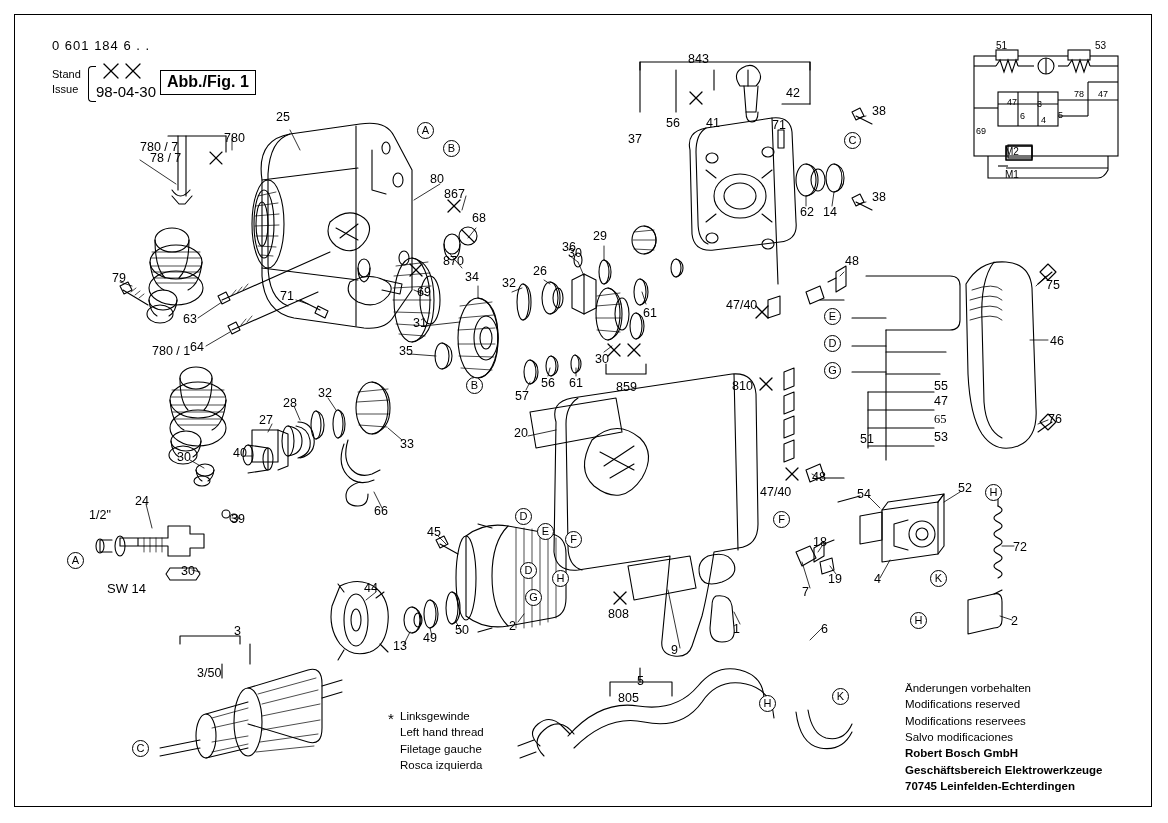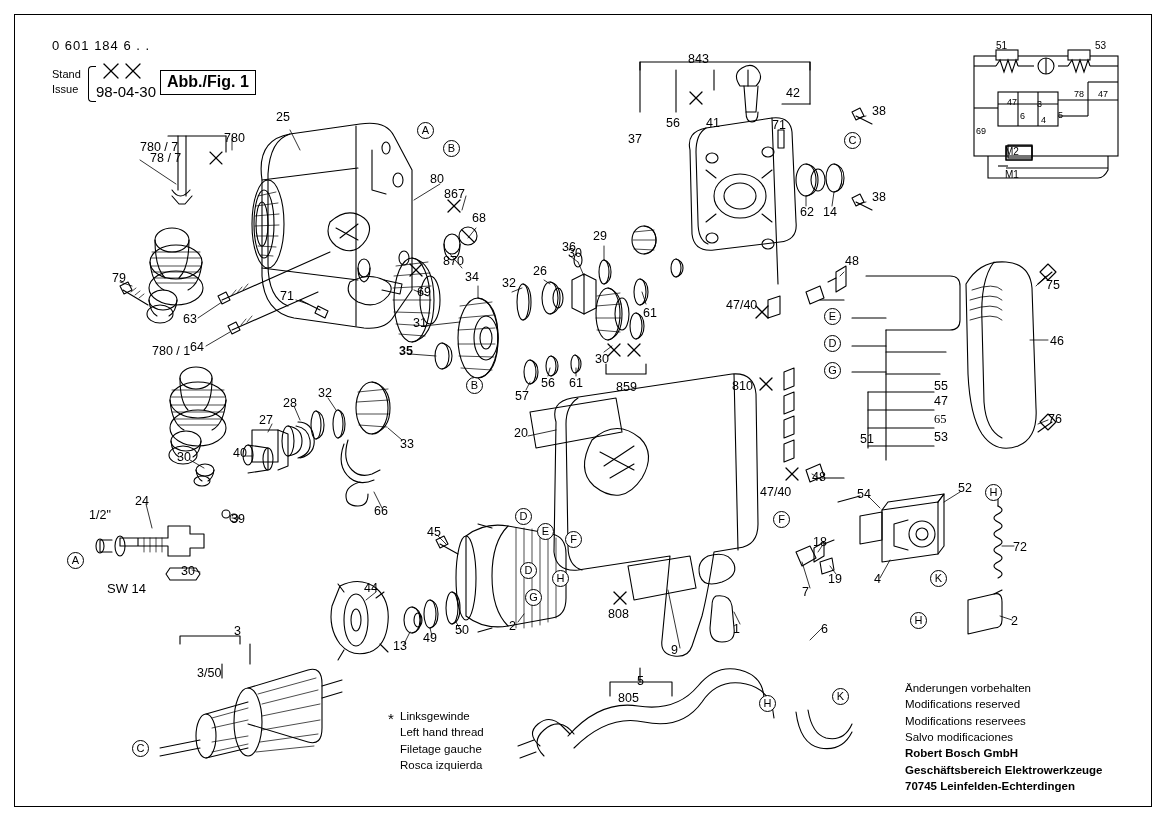--- a/index.html
+++ b/index.html
@@ -781,21 +781,21 @@
     <span class="num" style="left:1046px; top:278px;">75</span>
     <span class="num" style="left:112px; top:271px;">79</span>
     <span class="num" style="left:417px; top:285px;">69</span>
     <span class="num" style="left:643px; top:306px;">61</span>
     <span class="num" style="left:726px; top:298px;">47/40</span>
     <span class="num" style="left:280px; top:289px;">71</span>
     <span class="num" style="left:413px; top:316px;">31</span>
     <span class="num" style="left:1050px; top:334px;">46</span>
     <span class="num" style="left:183px; top:312px;">63</span>
     <span class="num" style="left:190px; top:340px;">64</span>
-    <span class="num" style="left:399px; top:344px;font-weight:bold;">35</span>
+    <span class="num" style="left:399px; top:344px;">35</span>
     <span class="num" style="left:152px; top:344px;">780 / 1</span>
     <span class="num" style="left:595px; top:352px;">30</span>
     <span class="num" style="left:616px; top:380px;">859</span>
     <span class="num" style="left:515px; top:389px;">57</span>
     <span class="num" style="left:541px; top:376px;">56</span>
     <span class="num" style="left:569px; top:376px;">61</span>
     <span class="num" style="left:732px; top:379px;">810</span>
     <span class="num" style="left:934px; top:379px;">55</span>
     <span class="num" style="left:934px; top:394px;">47</span>
     <span class="num" style="left:934px; top:412px;font-family:Liberation Serif, serif;">65</span>

